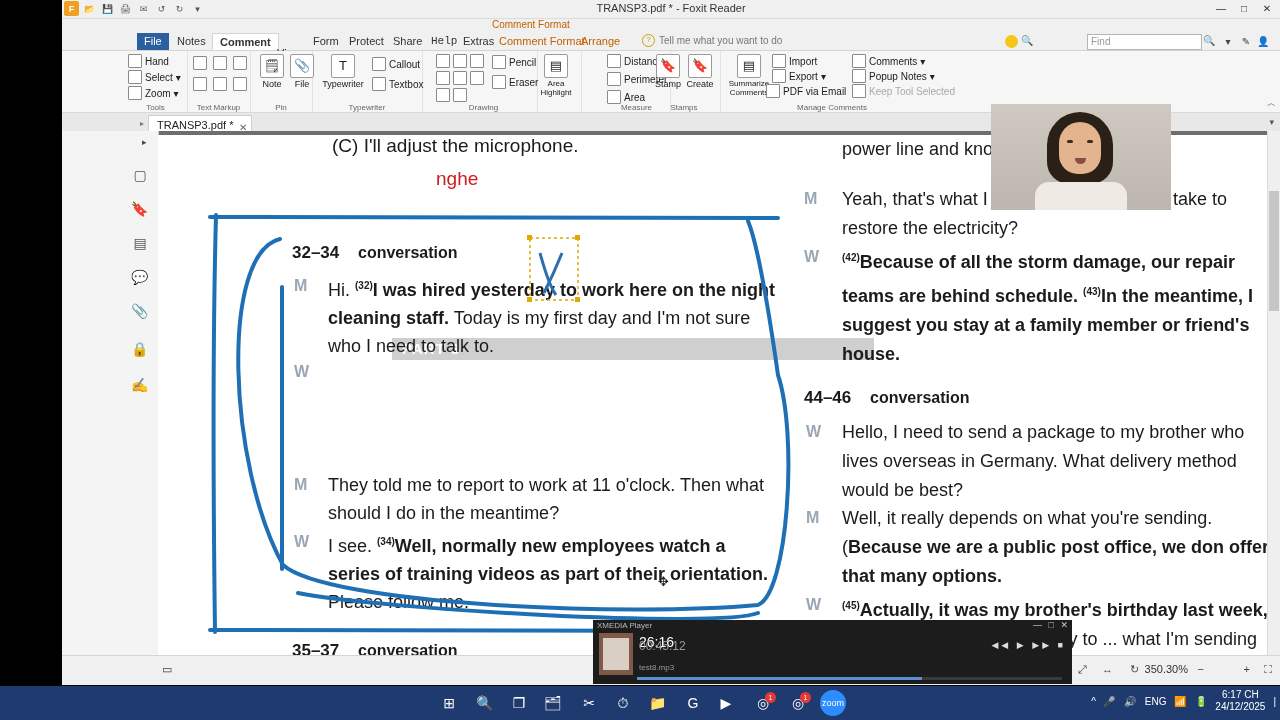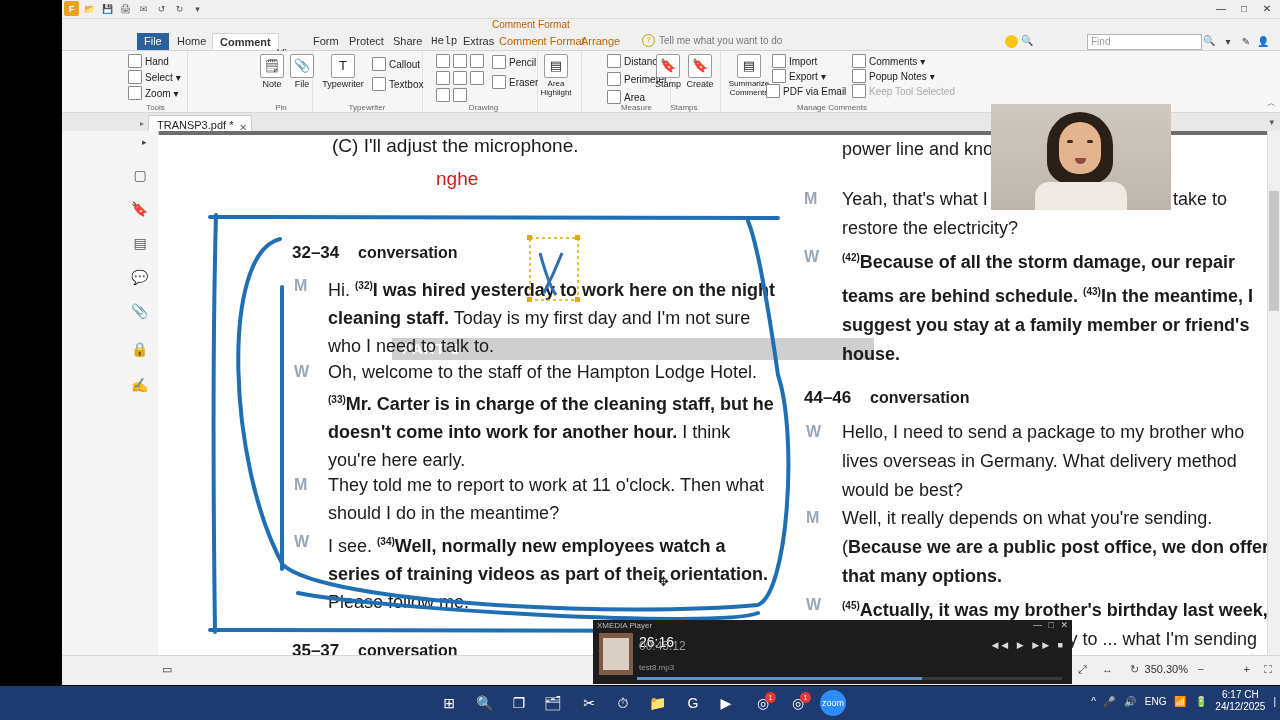--- a/index.html
+++ b/index.html
@@ -126,34 +126,35 @@
       <div class="qa-left">
         <div class="qa-ic orange">F</div>
         <div class="qa-ic">📂</div>
         <div class="qa-ic">💾</div>
         <div class="qa-ic">🖨</div>
         <div class="qa-ic">✉</div>
         <div class="qa-ic">↺</div>
         <div class="qa-ic">↻</div>
         <div class="qa-ic">▾</div>
       </div>
+      <div class="title-text">TRANSP3.pdf * - Foxit Reader</div>
       <div class="win-btns">
         <div class="win-btn">—</div>
         <div class="win-btn">□</div>
         <div class="win-btn close">✕</div>
       </div>
     </div>
 
     <div class="ctxrow">
       <div class="ctxlabel">Comment Format</div>
     </div>
 
     <div class="tabrow">
       <div class="tab file" style="left:75px;">File</div>
-      <div class="tab" style="left:108px;">Home</div>
+      <div class="tab" style="left:108px;">Notes</div>
       <div class="tab active" style="left:150px;">Comment</div>
       <div class="tab" style="left:208px;margin-top:12px;">View</div>
       <div class="tab" style="left:244px;">Form</div>
       <div class="tab" style="left:280px;">Protect</div>
       <div class="tab" style="left:324px;">Share</div>
       <div class="tab" style="left:362px;font-family:Liberation Mono, monospace;">Help</div>
       <div class="tab" style="left:394px;">Extras</div>
       <div class="tab ctx" style="left:430px;">Comment Format</div>
       <div class="tab ctx" style="left:512px;">Arrange</div>
       <div class="tellme">
@@ -174,20 +175,41 @@
       <div class="grp" style="left:62px;width:63px;">
         <div class="ri" style="left:4px;top:3px;">
             <span class="sq"></span>
             <span>Hand</span>
           </div>
         <div class="ri" style="left:4px;top:19px;"><span class="sq"></span><span>Select</span>▾</div>
         <div class="ri" style="left:4px;top:35px;"><span class="sq"></span><span>Zoom</span>▾</div>
         <div class="grp-label">Tools</div>
       </div>
 
+      <div class="grp" style="left:125px;width:63px;">
+        <div class="ri" style="left:6px;top:5px;">
+            <span class="sq"></span>
+          </div>
+        <div class="ri" style="left:26px;top:5px;">
+            <span class="sq"></span>
+          </div>
+        <div class="ri" style="left:46px;top:5px;">
+            <span class="sq"></span>
+          </div>
+        <div class="ri" style="left:6px;top:26px;">
+            <span class="sq"></span>
+          </div>
+        <div class="ri" style="left:26px;top:26px;">
+            <span class="sq"></span>
+          </div>
+        <div class="ri" style="left:46px;top:26px;">
+            <span class="sq"></span>
+          </div>
+        <div class="grp-label">Text Markup</div>
+      </div>
 
       <div class="grp" style="left:188px;width:62px;">
         <div class="bigbtn" style="left:4px;top:3px;"><span class="gl">🗒</span><span>Note</span></div>
         <div class="bigbtn" style="left:34px;top:3px;"><span class="gl">📎</span><span>File</span></div>
         <div class="grp-label">Pin</div>
       </div>
 
       <div class="grp" style="left:250px;width:110px;">
         <div class="bigbtn" style="left:6px;top:3px;width:50px;"><span class="gl">T</span><span>Typewriter</span></div>
         <div class="ri" style="left:60px;top:6px;">
@@ -309,23 +331,20 @@
 
         <div class="ptxt qn" style="left:134px;top:108px;">32–34</div>
         <div class="ptxt conv" style="left:200px;top:109px;">conversation</div>
 
         <div class="ptxt sp" style="left:136px;top:142px;">M</div>
         <div class="ptxt" style="left:170px;top:137px;width:450px;font-size:18px;line-height:28px;">
           <span>Hi. </span><span class="sup">(32)</span><span class="bold">I was hired yesterday to work here on the night cleaning staff.</span><span> Today is my first day and I'm not sure who I need to talk to.</span>
         </div>
 
         <div class="ptxt sp" style="left:136px;top:228px;">W</div>
-        <div class="ptxt" style="left:170px;top:223px;width:450px;font-size:18px;line-height:28px;">
-          <span>Oh, welcome to the staff of the Hampton Lodge Hotel. </span><span class="sup">(33)</span><span class="bold">Mr. Carter is in charge of the cleaning staff, but he doesn't come into work for another hour.</span><span> I think you're here early.</span>
-        </div>
 
         <div class="ptxt sp" style="left:136px;top:341px;">M</div>
         <div class="ptxt" style="left:170px;top:336px;width:450px;font-size:18px;line-height:28px;">
           <span>They told me to report to work at 11 o'clock. Then what should I do in the meantime?</span>
         </div>
 
         <div class="ptxt sp" style="left:136px;top:398px;">W</div>
         <div class="ptxt" style="left:170px;top:393px;width:450px;font-size:18px;line-height:28px;">
           <span>I see. </span><span class="sup">(34)</span><span class="bold">Well, normally new employees watch a series of training videos as part of their orientation.</span><span> Please follow me.</span>
         </div>

